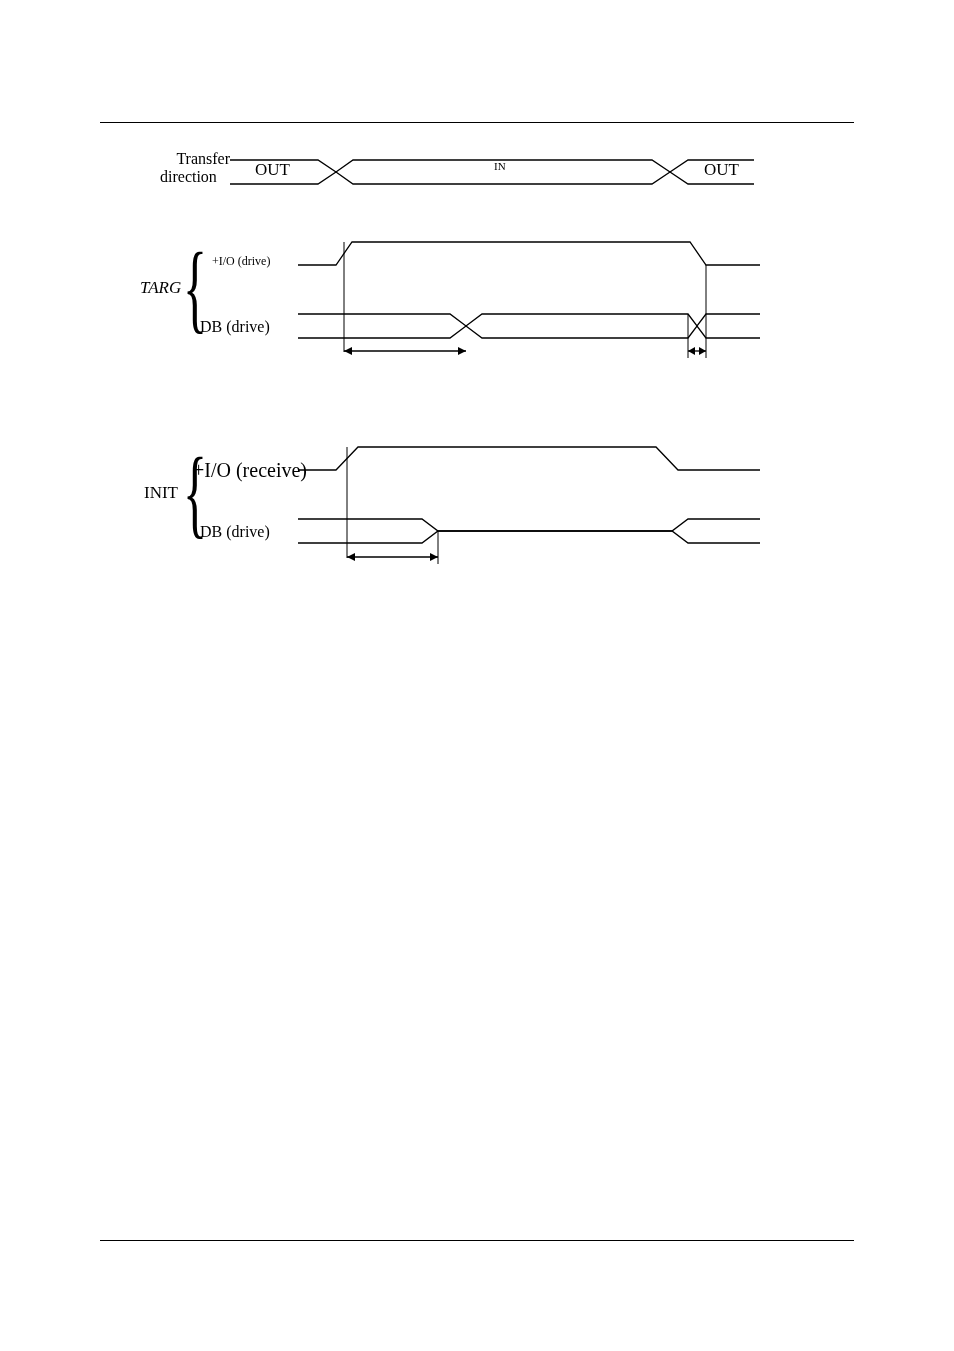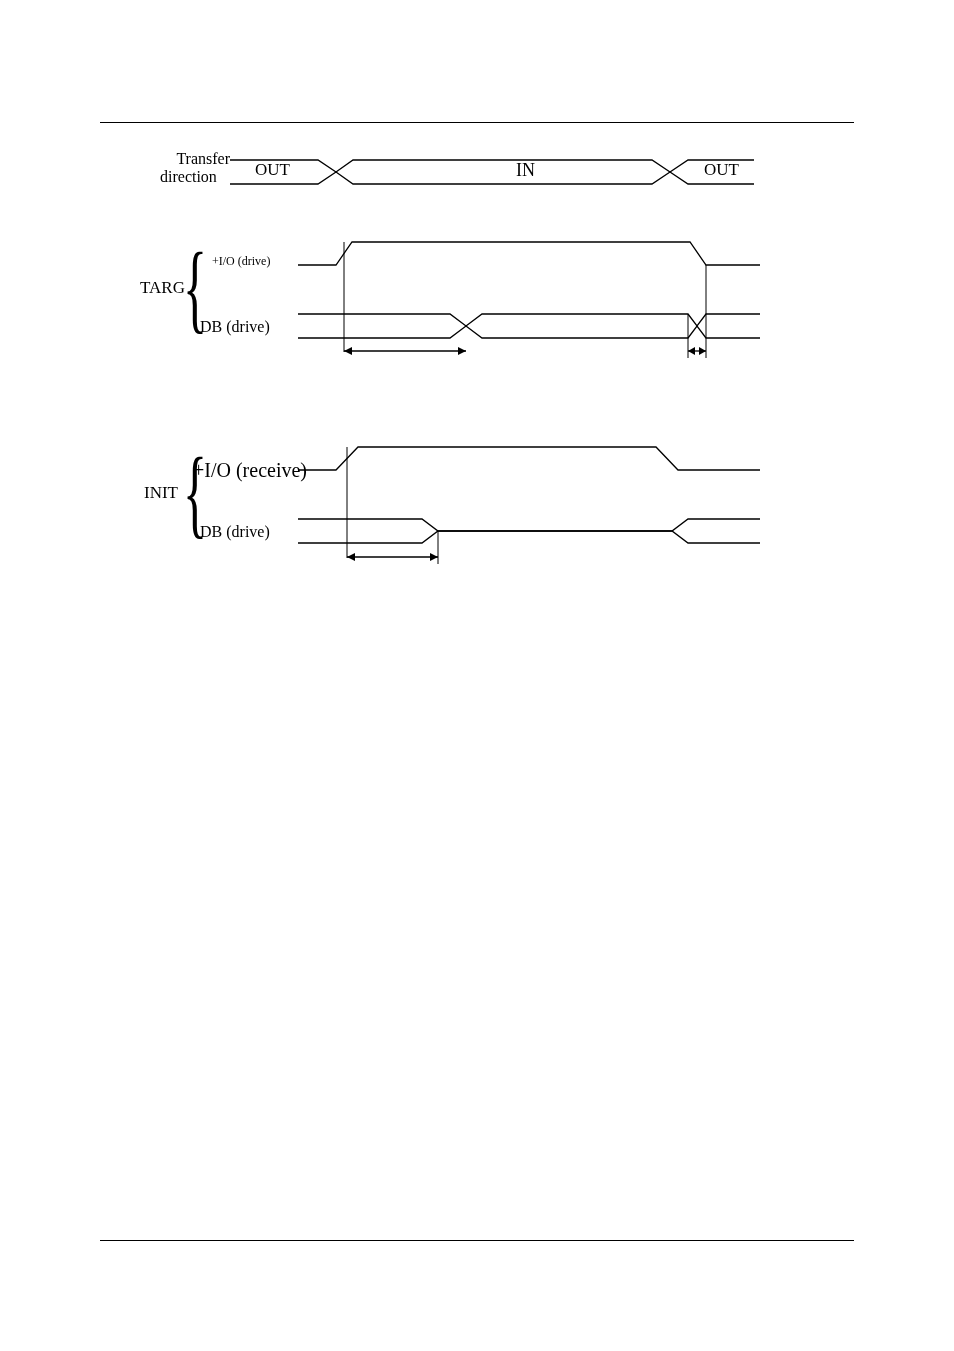--- a/index.html
+++ b/index.html
@@ -84,25 +84,25 @@
       <polygon points="247,417 255,413 255,421" fill="#000"></polygon>
       <polygon points="338,417 330,413 330,421" fill="#000"></polygon>
       <line x1="338" y1="391" x2="338" y2="424" stroke="#000" stroke-width="1"></line>
     </svg>
 
     
     <div style="position:absolute; left:60px; top:10px; font-size:16px; text-align:right; width:70px;">Transfer</div>
     <div style="position:absolute; left:60px; top:28px; font-size:16px; text-align:left; width:70px;">direction</div>
 
     <div style="position:absolute; left:155px; top:20px; font-size:17px;">OUT</div>
-    <div style="position:absolute; left:416px; top:20px; font-size:18px;">IN</div>
+    <div style="position:absolute; left:394px; top:20px; font-size:11px;">IN</div>
     <div style="position:absolute; left:604px; top:20px; font-size:17px;">OUT</div>
 
     
-    <div style="position:absolute; left:40px; top:138px; font-size:17px;">TARG</div>
+    <div style="position:absolute; left:40px; top:138px; font-size:17px;font-style:italic;">TARG</div>
     <div style="position:absolute; left:83px; top:98px;" class="brace">{</div>
     <div style="position:absolute; left:112px; top:114px; font-size:12px;">+I/O (drive)</div>
     <div style="position:absolute; left:100px; top:178px; font-size:16px;">DB (drive)</div>
 
     
     <div style="position:absolute; left:44px; top:343px; font-size:17px;">INIT</div>
     <div style="position:absolute; left:83px; top:303px;" class="brace">{</div>
     <div style="position:absolute; left:93px; top:319px; font-size:20px;">+I/O (receive)</div>
     <div style="position:absolute; left:100px; top:383px; font-size:16px;">DB (drive)</div>
   </div>

